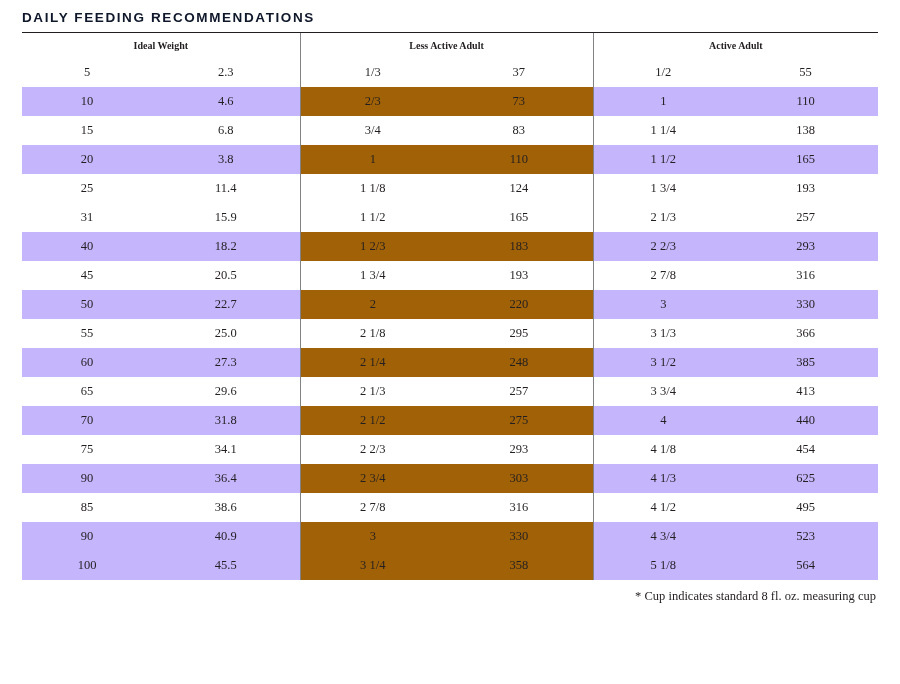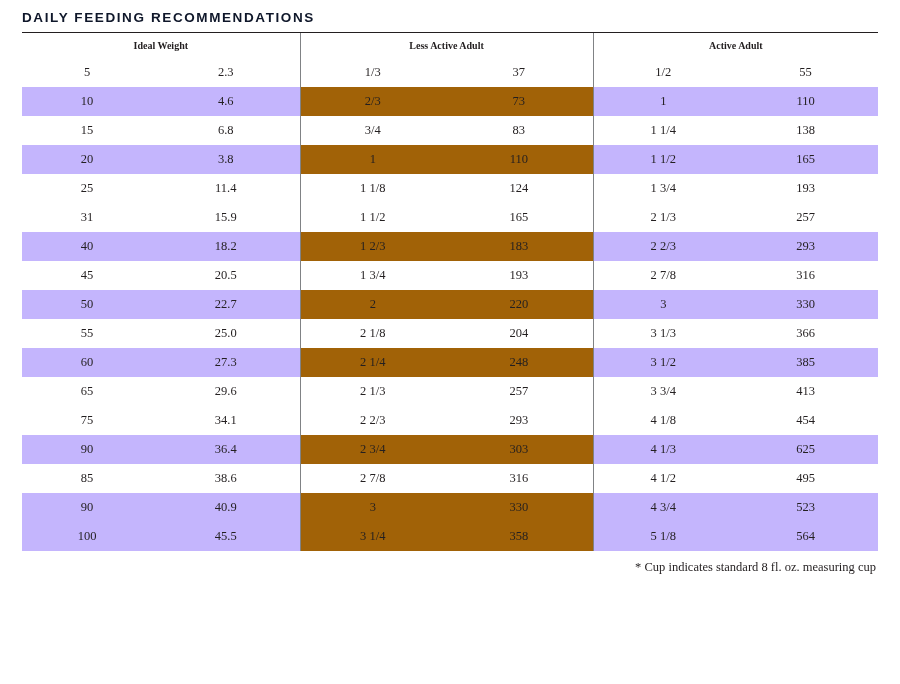--- a/index.html
+++ b/index.html
@@ -192,40 +192,48 @@
           <td>22.7</td>
           <td class="sep-left shade-strong">2</td>
           <td class="sep-right shade-strong">220</td>
           <td>3</td>
           <td>330</td>
         </tr>
         <tr>
           <td>55</td>
           <td>25.0</td>
           <td class="sep-left">2 1/8</td>
-          <td class="sep-right">204</td>
+          <td class="sep-right">295</td>
           <td>3 1/3</td>
           <td>366</td>
         </tr>
         <tr class="alt">
           <td>60</td>
           <td>27.3</td>
           <td class="sep-left shade-strong">2 1/4</td>
           <td class="sep-right shade-strong">248</td>
           <td>3 1/2</td>
           <td>385</td>
         </tr>
         <tr>
           <td>65</td>
           <td>29.6</td>
           <td class="sep-left">2 1/3</td>
           <td class="sep-right">257</td>
           <td>3 3/4</td>
           <td>413</td>
         </tr>
+        <tr class="alt">
+          <td>70</td>
+          <td>31.8</td>
+          <td class="sep-left shade-strong">2 1/2</td>
+          <td class="sep-right shade-strong">275</td>
+          <td>4</td>
+          <td>440</td>
+        </tr>
         <tr>
           <td>75</td>
           <td>34.1</td>
           <td class="sep-left">2 2/3</td>
           <td class="sep-right">293</td>
           <td>4 1/8</td>
           <td>454</td>
         </tr>
         <tr class="alt">
           <td>90</td>

